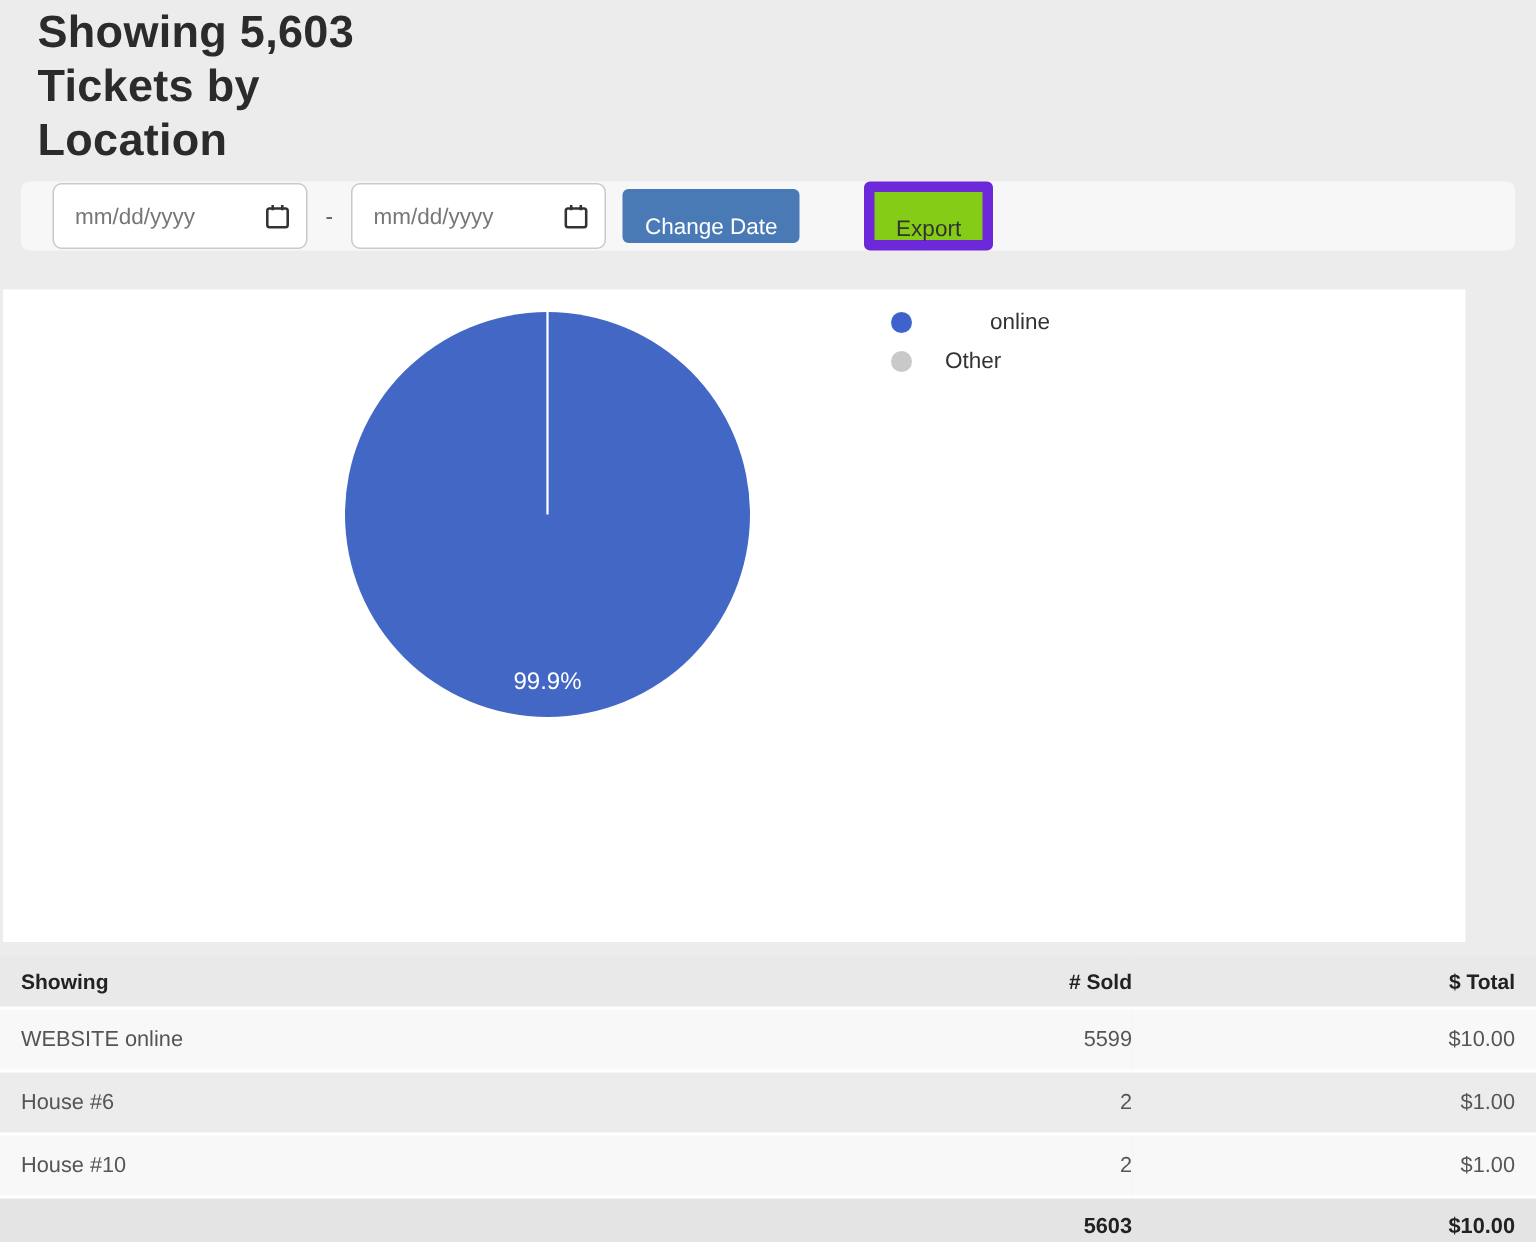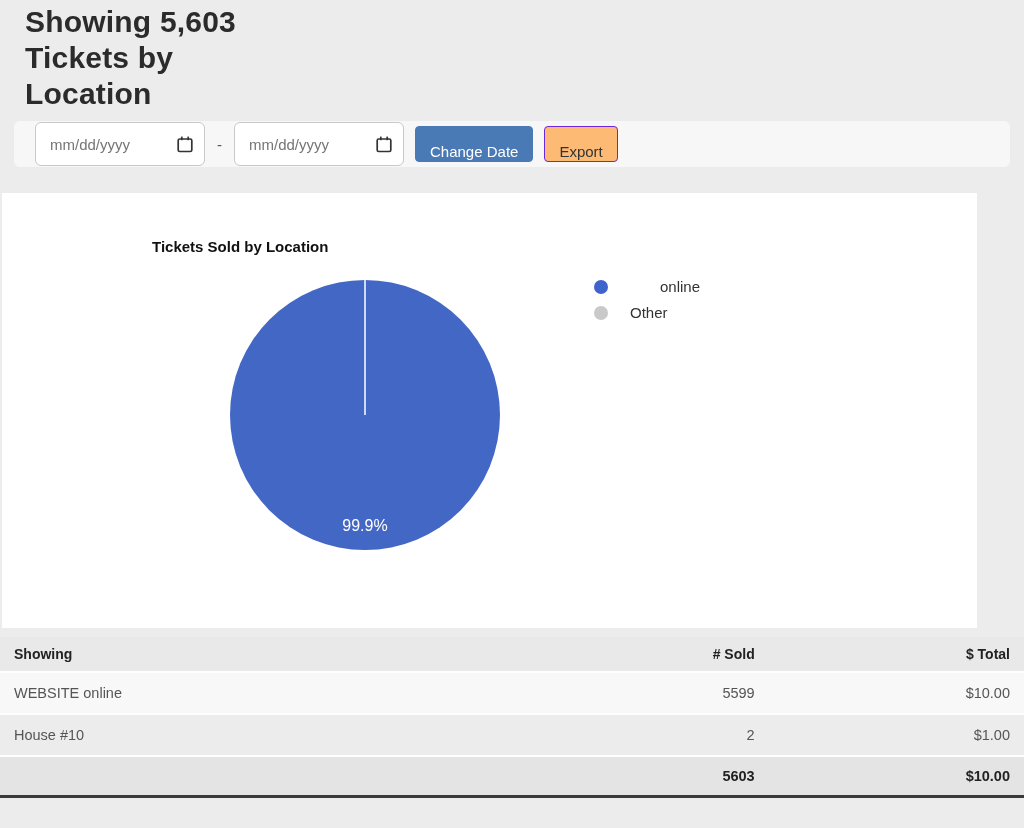--- a/index.html
+++ b/index.html
@@ -35,21 +35,21 @@
     width:170px; height:44px; background:#fff;
     border:1px solid #c9c9c9; border-radius:6px;
     display:flex; align-items:center; justify-content:space-between;
     padding:0 11px 0 14px; box-sizing:border-box;
     color:#767676; font-size:15px; cursor:text;
   }
   .cal-icon { flex:none; display:block; }
   .dash { color:#555; font-size:15px; margin:0 1px; }
   .btn { height:36px; padding:16px 14px; font-size:15px; border-radius:4px; font-family:inherit; cursor:pointer; }
   .btn-primary { background:#4a7ab6; border:1px solid #4a7ab6; color:#fff; }
-  .btn-default { background:#fdba74; border:1px solid #6d28d9; color:#333; }
+  .btn-default { background:#84cc16; border:7px solid #6d28d9; color:#333;margin-left:32px; }
 
   
   .chart-card { margin:26px 47px 0 2px; height:435px; background:#fff; }
   .chart-title { margin:0; padding:45px 0 0 150px; font-size:15px; font-weight:bold; color:#111; }
   .chart-body { display:flex; margin-top:10px; }
   .pie-svg { width:300px; height:300px; margin-left:213px; flex:none; }
   .legend { margin-left:79px; margin-top:13px; }
   .legend-item { display:flex; align-items:center; margin-bottom:9px; font-size:15px; color:#333; cursor:pointer; }
   .dot { width:14px; height:14px; border-radius:50%; flex:none; }
   .dot-online { background:#3f63cc; }
@@ -103,21 +103,20 @@
       <rect x="1.2" y="3" width="13.6" height="12.5" rx="1.5" fill="none" stroke="#333" stroke-width="1.7"></rect>
       <line x1="4.8" y1="0.6" x2="4.8" y2="4.2" stroke="#333" stroke-width="1.7"></line>
       <line x1="11.2" y1="0.6" x2="11.2" y2="4.2" stroke="#333" stroke-width="1.7"></line>
     </svg>
   </div>
   <button class="btn btn-primary">Change Date</button>
   <button class="btn btn-default">Export</button>
 </div>
 
 <section class="chart-card">
-  <h2 class="chart-title">Tickets Sold by Location</h2>
   <div class="chart-body">
     <svg class="pie-svg" viewBox="0 0 300 300">
       <circle cx="150" cy="150" r="135" fill="#4267c5"></circle>
       <line x1="150" y1="15" x2="150" y2="150" stroke="#ffffff" stroke-width="1.5"></line>
       <text x="150" y="266" text-anchor="middle" fill="#ffffff" font-size="16" font-family="Liberation Sans, sans-serif">99.9%</text>
     </svg>
     <div class="legend">
       <div class="legend-item">
         <span class="dot dot-online"></span>
         <span class="legend-label-online">online</span>
@@ -143,20 +142,25 @@
       <th class="money">$ Total</th>
     </tr>
   </thead>
   <tbody>
     <tr>
       <td>WEBSITE online</td>
       <td class="num">5599</td>
       <td class="money">$10.00</td>
     </tr>
     <tr>
+      <td>House #6</td>
+      <td class="num">2</td>
+      <td class="money">$1.00</td>
+    </tr>
+    <tr>
       <td>House #10</td>
       <td class="num">2</td>
       <td class="money">$1.00</td>
     </tr>
   </tbody>
   <tfoot>
     <tr>
       <td></td>
       <td class="num">5603</td>
       <td class="money">$10.00</td>

